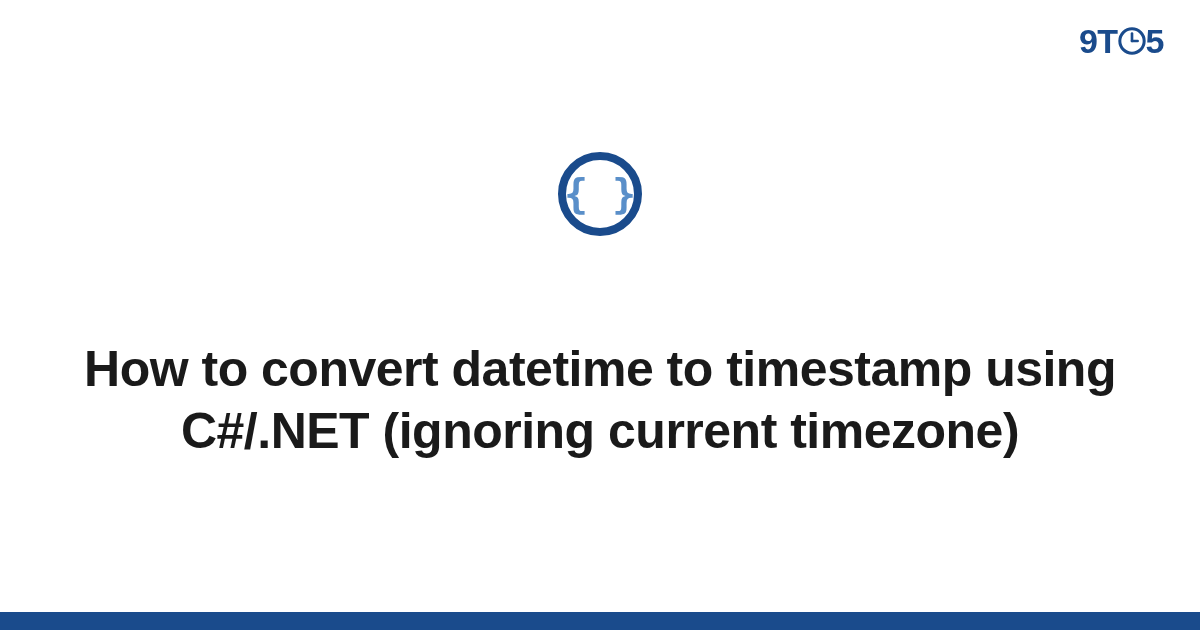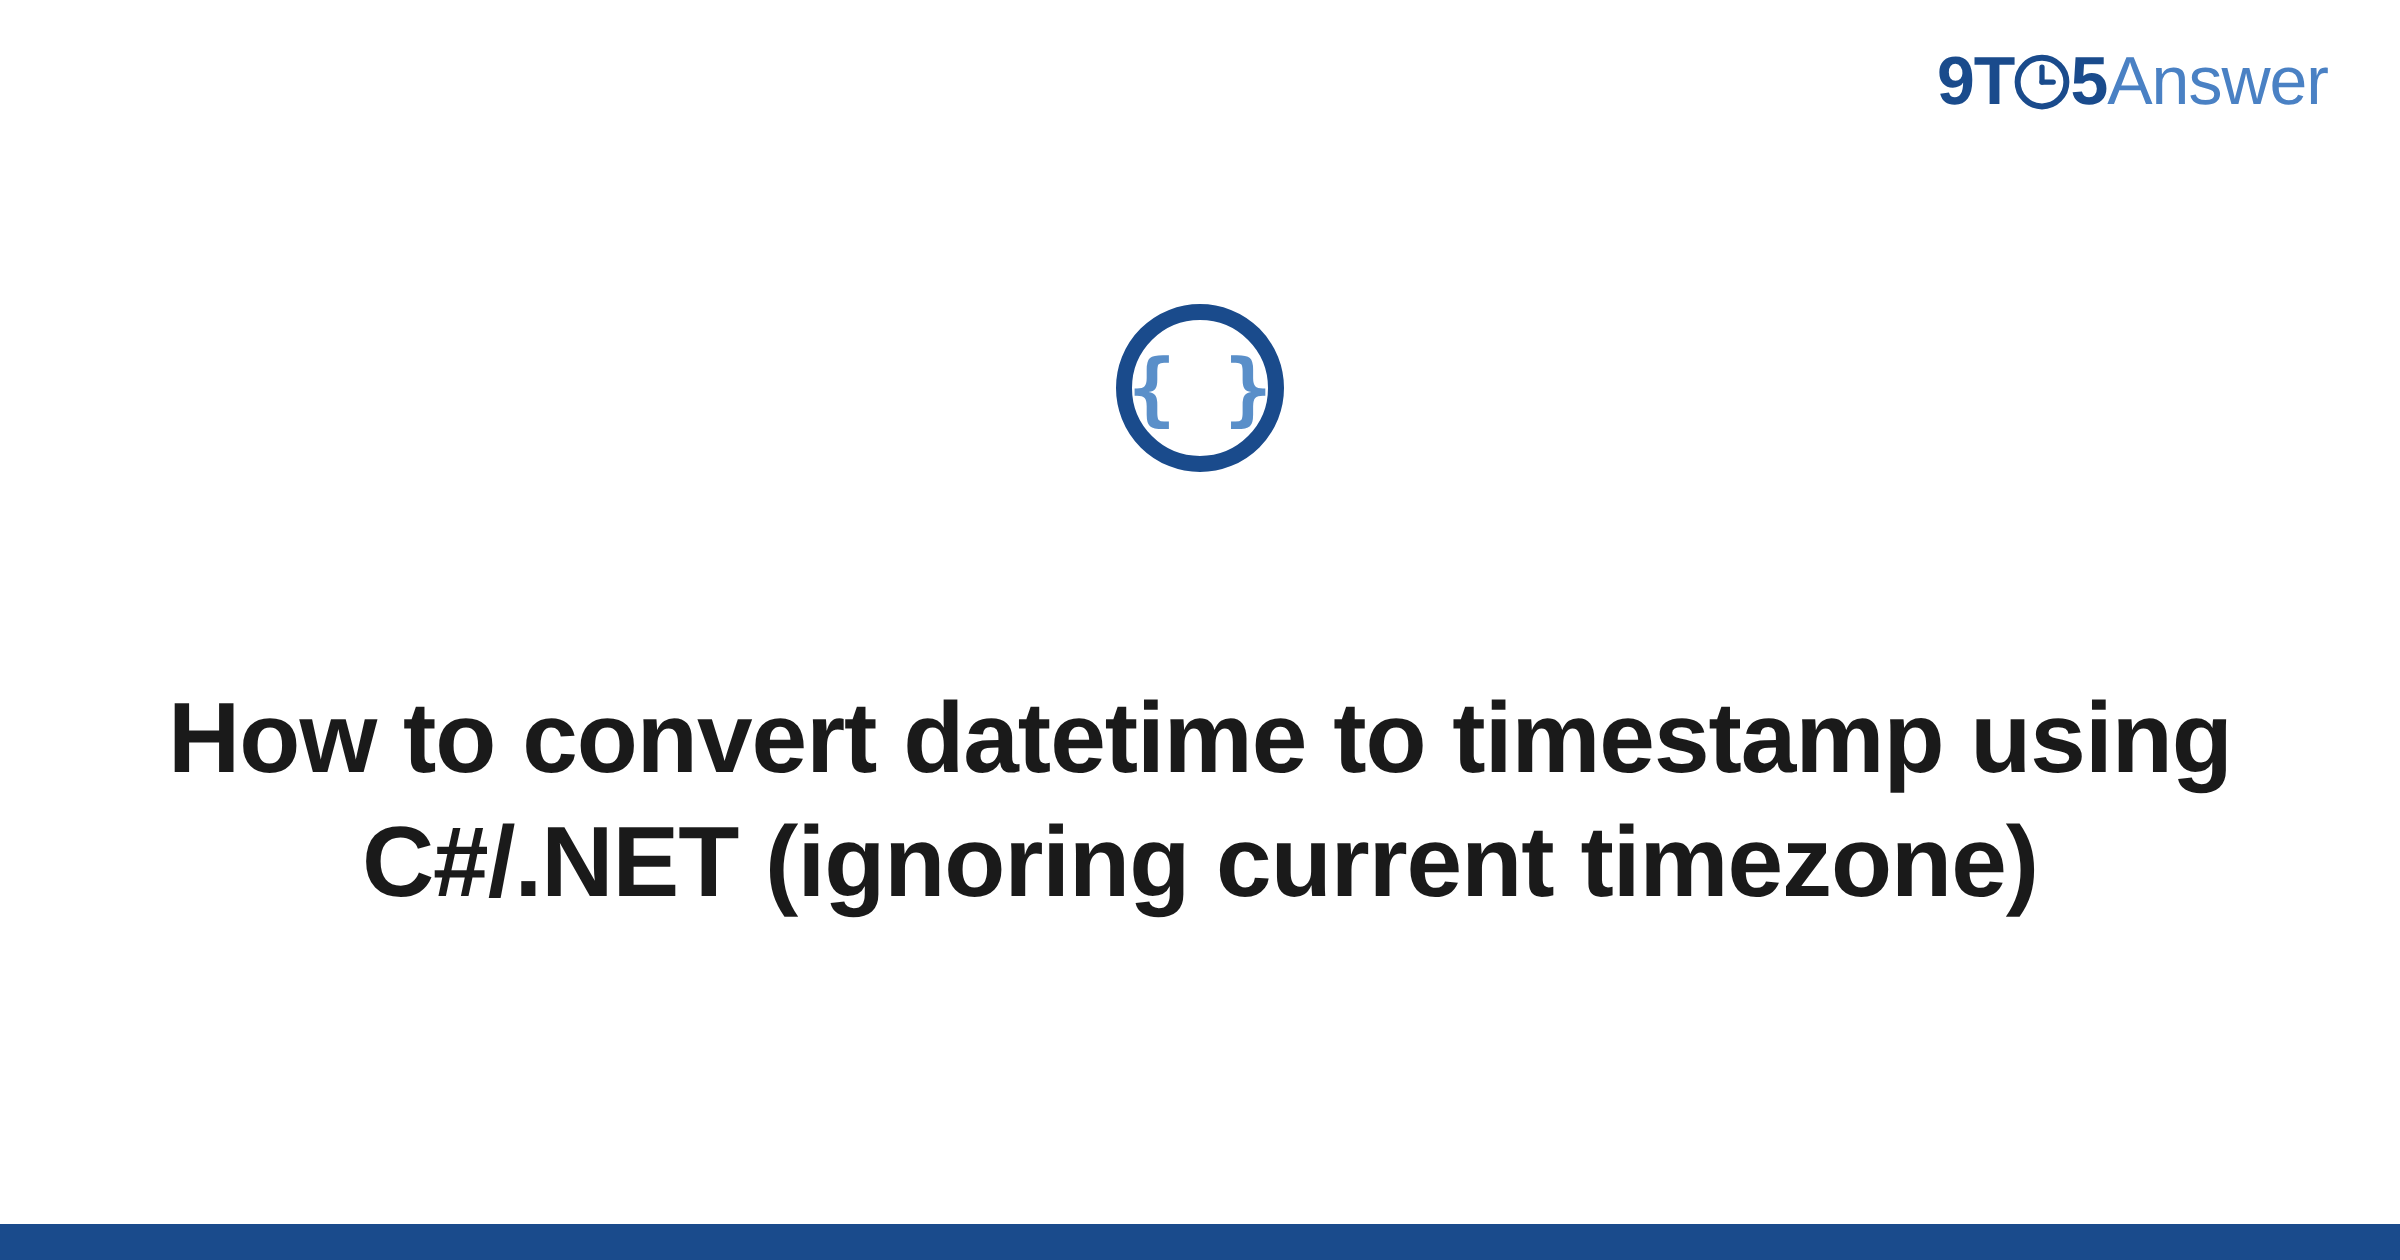--- a/index.html
+++ b/index.html
@@ -94,21 +94,20 @@
 <div class="logo-wrapper">
   <span class="logo-9t">9T</span>
   <span class="logo-clock">
     <svg viewBox="0 0 32 32">
       <circle cx="16" cy="16" r="13" fill="none" stroke="#1a4b8c" stroke-width="3.2"></circle>
       <line x1="16" y1="16" x2="16" y2="8" stroke="#1a4b8c" stroke-width="2.8" stroke-linecap="round"></line>
       <line x1="16" y1="16" x2="22" y2="16" stroke="#1a4b8c" stroke-width="2.8" stroke-linecap="round"></line>
     </svg>
   </span>
   <span class="logo-5">5</span>
-  <span class="logo-answer">Answer</span>
 </div>
 
 <div class="content">
   <div class="center-icon">
     <svg viewBox="0 0 88 88">
       <circle cx="44" cy="44" r="38" fill="none" stroke="#1a4b8c" stroke-width="8"></circle>
       <text x="44" y="58" font-size="40" font-weight="700" text-anchor="middle" fill="#5a8fc9" font-family="Consolas, Monaco, monospace">{ }</text>
     </svg>
   </div>
   <h1 class="title">How to convert datetime to timestamp using C#/.NET (ignoring current timezone)</h1>

